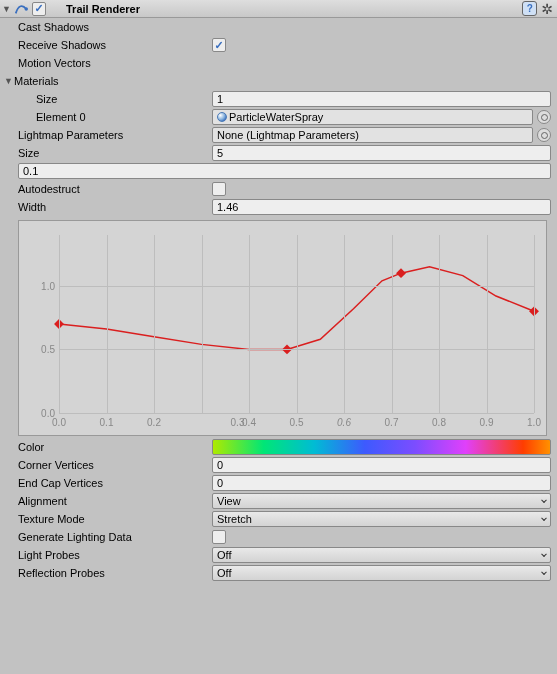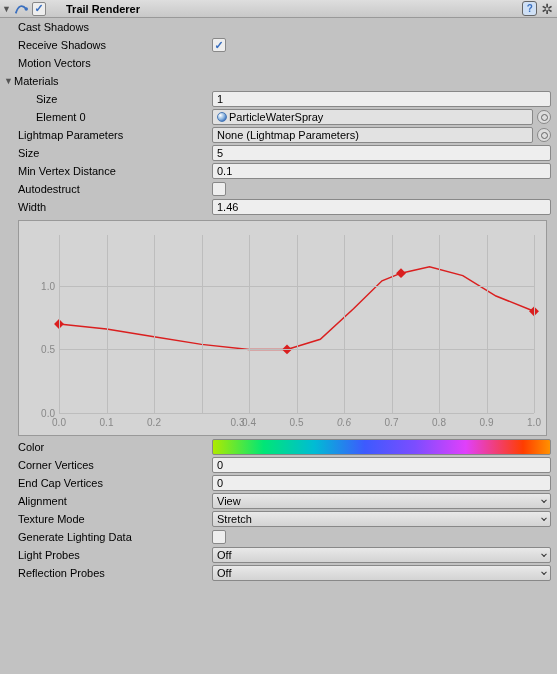--- a/index.html
+++ b/index.html
@@ -248,21 +248,20 @@
 </div>
 
 <div class="row">
   <div class="label">Size</div>
   <div class="field-area">
     <div class="textfield"><span>5</span></div>
   </div>
 </div>
 
 <div class="row">
-  <div class="label">Min Vertex Distance</div>
   <div class="field-area">
     <div class="textfield"><span>0.1</span></div>
   </div>
 </div>
 
 <div class="row">
   <div class="label">Autodestruct</div>
   <div class="field-area">
     <div class="checkbox"></div>
   </div>

